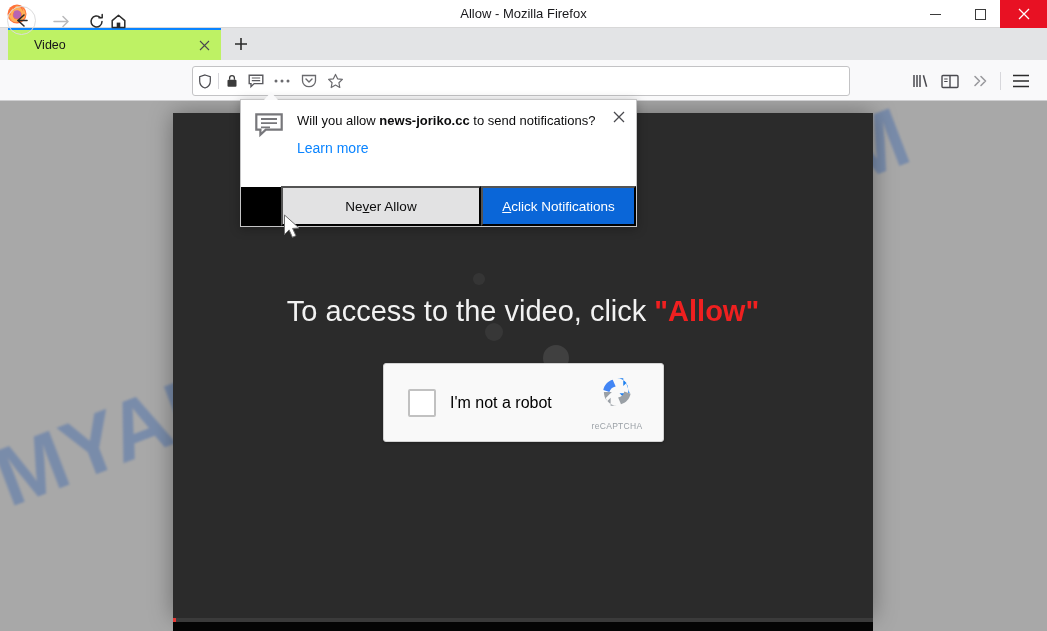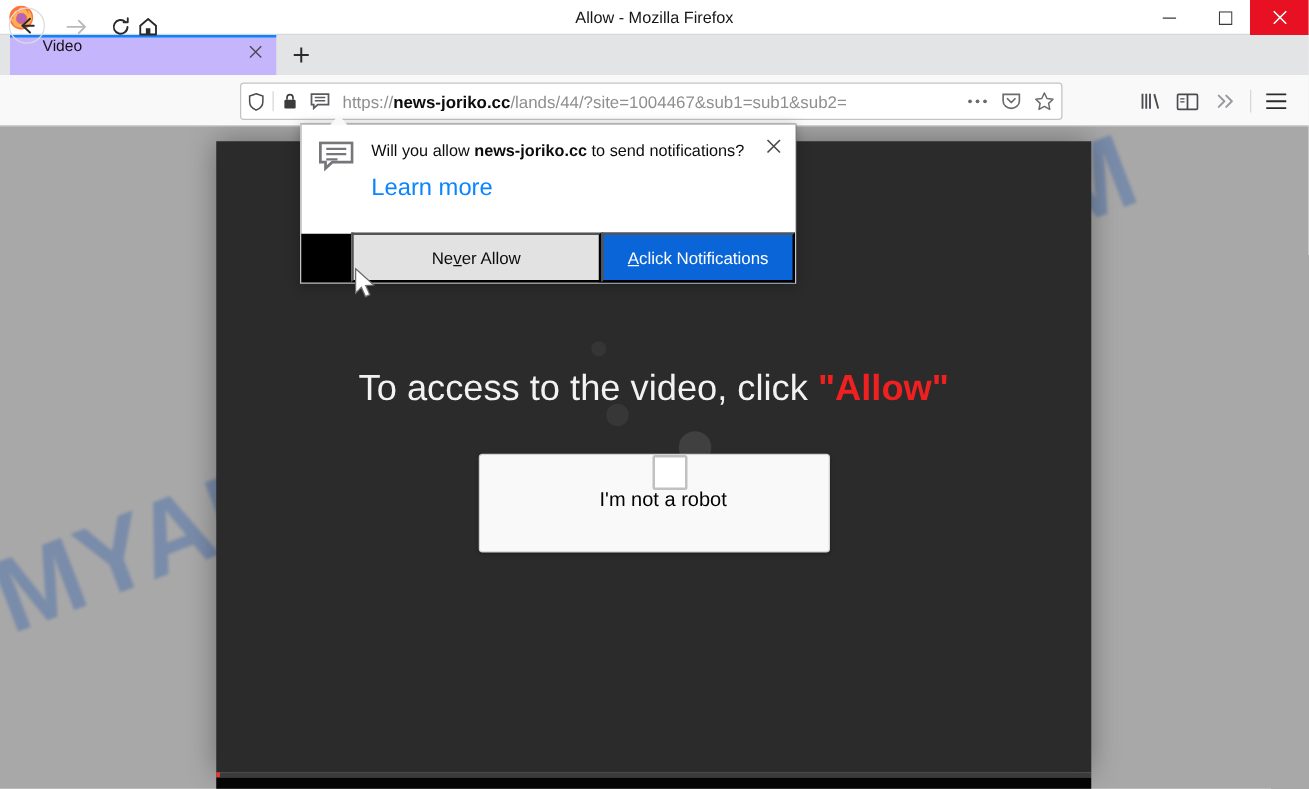--- a/index.html
+++ b/index.html
@@ -33,23 +33,23 @@
   .wb-close { right: 0; width: 47px; background: #e81123; }
   .wb svg { display: block; }
 
   
   .tabstrip {
     position: absolute; top: 28px; left: 0; width: 1047px; height: 32px;
     background: #e3e4e6;
   }
   .tab {
     position: absolute; top: 0; left: 8px; width: 213px; height: 32px;
-    background: #c4b5fd;
+    background: #bef264;
     border-top: 2px solid #0a84ff;
-    display: flex; align-items: flex-start;
+    display: flex; align-items: center;
   }
   .tab-title {
     margin-left: 26px; font-size: 12.5px; color: #15141a;
     white-space: nowrap; overflow: hidden; text-overflow: ellipsis;
     flex: 1;
   }
   .tab-close {
     width: 22px; height: 22px; margin-right: 6px;
     display: flex; align-items: center; justify-content: center;
   }
@@ -124,21 +124,20 @@
   }
   .headline .hl-red { color: #ef2020; font-weight: 700; }
 
   .captcha {
     position: absolute; left: 210px; top: 250px;
     width: 281px; height: 79px;
     background: #f9f9f9; border-radius: 3px;
     border: 1px solid #d3d3d3;
     display: flex; align-items: center;
     box-shadow: 0 1px 3px rgba(0,0,0,.25);
-    flex-direction: column;
   }
   .cap-box {
     width: 28px; height: 28px; margin-left: 24px;
     border: 2px solid #c1c1c1; border-radius: 2px; background: #fff; flex: none;
   }
   .cap-label { margin-left: 14px; font-size: 16px; color: #000; flex: 1; }
   .cap-brand { width: 76px; margin-right: 8px; text-align: center; flex: none; }
   .cap-brand-text { font-size: 8.5px; color: #9aa0a6; letter-spacing: .3px; margin-top: 1px; }
 
   
@@ -168,21 +167,21 @@
     border: none;
   }
   .popup-body { position: relative; height: 87px; background: #ffffff; padding: 12px 12px 0 12px; }
   .popup-icon { position: absolute; left: 14px; top: 13px; width: 28px; height: 26px; }
   .popup-text {
     margin-left: 44px; font-size: 13px; line-height: 17px; color: #0c0c0d;
     width: 300px;
   }
   .popup-text b { font-weight: 700; }
   .popup-learn {
-    margin-left: 44px; margin-top: 11px; font-size: 19px; color: #0a84ff; display: inline-block;
+    margin-left: 44px; margin-top: 11px; font-size: 14px; color: #0a84ff; display: inline-block;
   }
   .popup-close {
     position: absolute; right: 6px; top: 6px; width: 22px; height: 22px;
     display: flex; align-items: center; justify-content: center;
   }
   .popup-actions { position: absolute; left: 0; bottom: 0; width: 100%; height: 40px; display: flex; padding-left: 40px; }
   .btn-never {
     flex: 0 0 200px; background: #e2e2e3; color: #0c0c0d;
     display: flex; align-items: center; justify-content: center; font-size: 13.5px;
   }
@@ -281,21 +280,20 @@
           <rect x="1.5" y="5.8" width="9" height="7" rx="1" fill="#3b3b3b"></rect>
           <path d="M3.6 5.8V4.1a2.4 2.4 0 0 1 4.8 0v1.7" fill="none" stroke="#3b3b3b" stroke-width="1.3"></path>
         </svg>
     </span>
     <span class="ub-ico">
       <svg width="16" height="15" viewBox="0 0 16 15">
           <path d="M1.2 1.2h13.6v8.4H6.2l-3.2 3v-3H1.2z" fill="none" stroke="#5a5a5f" stroke-width="1.4"></path>
           <path d="M3.8 4h8.4M3.8 6.6h8.4" stroke="#5a5a5f" stroke-width="1.2"></path>
         </svg>
     </span>
-    <span class="url-text"><span>https://</span><b>news-joriko.cc</b><span>/lands/44/?site=1004467&amp;sub1=sub1&amp;sub2=</span></span>
     <span class="ub-right">
       <span class="ub-ico">
         <svg width="18" height="6" viewBox="0 0 18 6">
             <circle cx="3" cy="3" r="1.5" fill="#6a6a6e"></circle>
             <circle cx="9" cy="3" r="1.5" fill="#6a6a6e"></circle>
             <circle cx="15" cy="3" r="1.5" fill="#6a6a6e"></circle>
           </svg>
       </span>
       <span class="ub-ico">
         <svg width="16" height="16" viewBox="0 0 16 16">
@@ -347,20 +345,33 @@
       <span class="vdot" style="left:370px;top:232px;width:26px;height:26px;opacity:.1;"></span>
       <span class="vdot" style="left:318px;top:250px;width:10px;height:10px;"></span>
       <span class="vdot" style="left:358px;top:272px;width:14px;height:14px;"></span>
       <span class="vdot" style="left:300px;top:160px;width:12px;height:12px;opacity:.05;"></span>
 
       <div class="headline"><span>To access to the video, click </span><span class="hl-red">"Allow"</span></div>
 
       <div class="captcha">
         <span class="cap-box"></span>
         <span class="cap-label">I'm not a robot</span>
+        <span class="cap-brand">
+          <span>
+            <svg width="38" height="38" viewBox="0 0 40 40">
+              <path d="M20 5.5c4 0 7.6 1.9 9.9 4.9l-3.3 3.3V5.5z" fill="#1c7ff0"></path>
+              <path d="M30.3 10.8A14.4 14.4 0 0 1 33 19.5c0 3.4-1.2 6.6-3.2 9l-6.1-6.1h10.7z" fill="#1c7ff0" transform="translate(-1,-1)"></path>
+              <path d="M5.6 18c.9-5.2 4.8-9.4 9.9-10.8l3.1 6.9A8.3 8.3 0 0 0 12 20z" fill="#4285f4"></path>
+              <path d="M20 34.5c-4.1 0-7.8-2-10.1-5.1l3.4-3.3v8.4z" fill="#9aa0a6"></path>
+              <path d="M9.4 29.3A14.4 14.4 0 0 1 6.2 20h8.4l-6.4 6.4z" fill="#9aa0a6"></path>
+              <path d="M34.3 21.8c-.9 5.3-4.9 9.6-10.1 11l-3-7a8.3 8.3 0 0 0 6.5-6.4z" fill="#9aa0a6"></path>
+            </svg>
+          </span>
+          <span class="cap-brand-text">reCAPTCHA</span>
+        </span>
       </div>
     </div>
 
     <div class="playerwrap">
       <div class="progress">
         <div class="progress-buf"></div>
       </div>
       <div class="playbar">
         <span class="pb-btn" style="margin-left:10px;">
           

